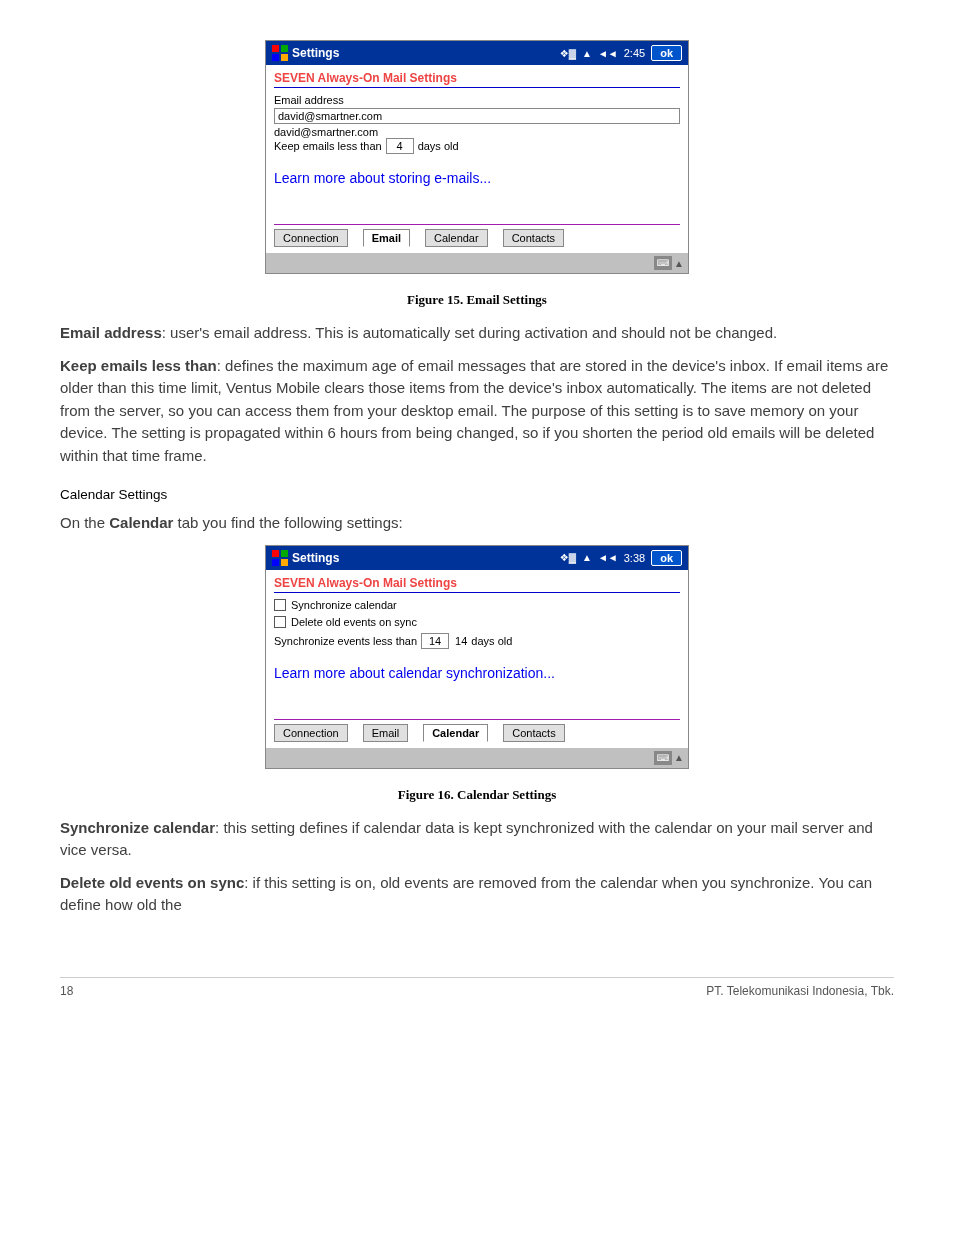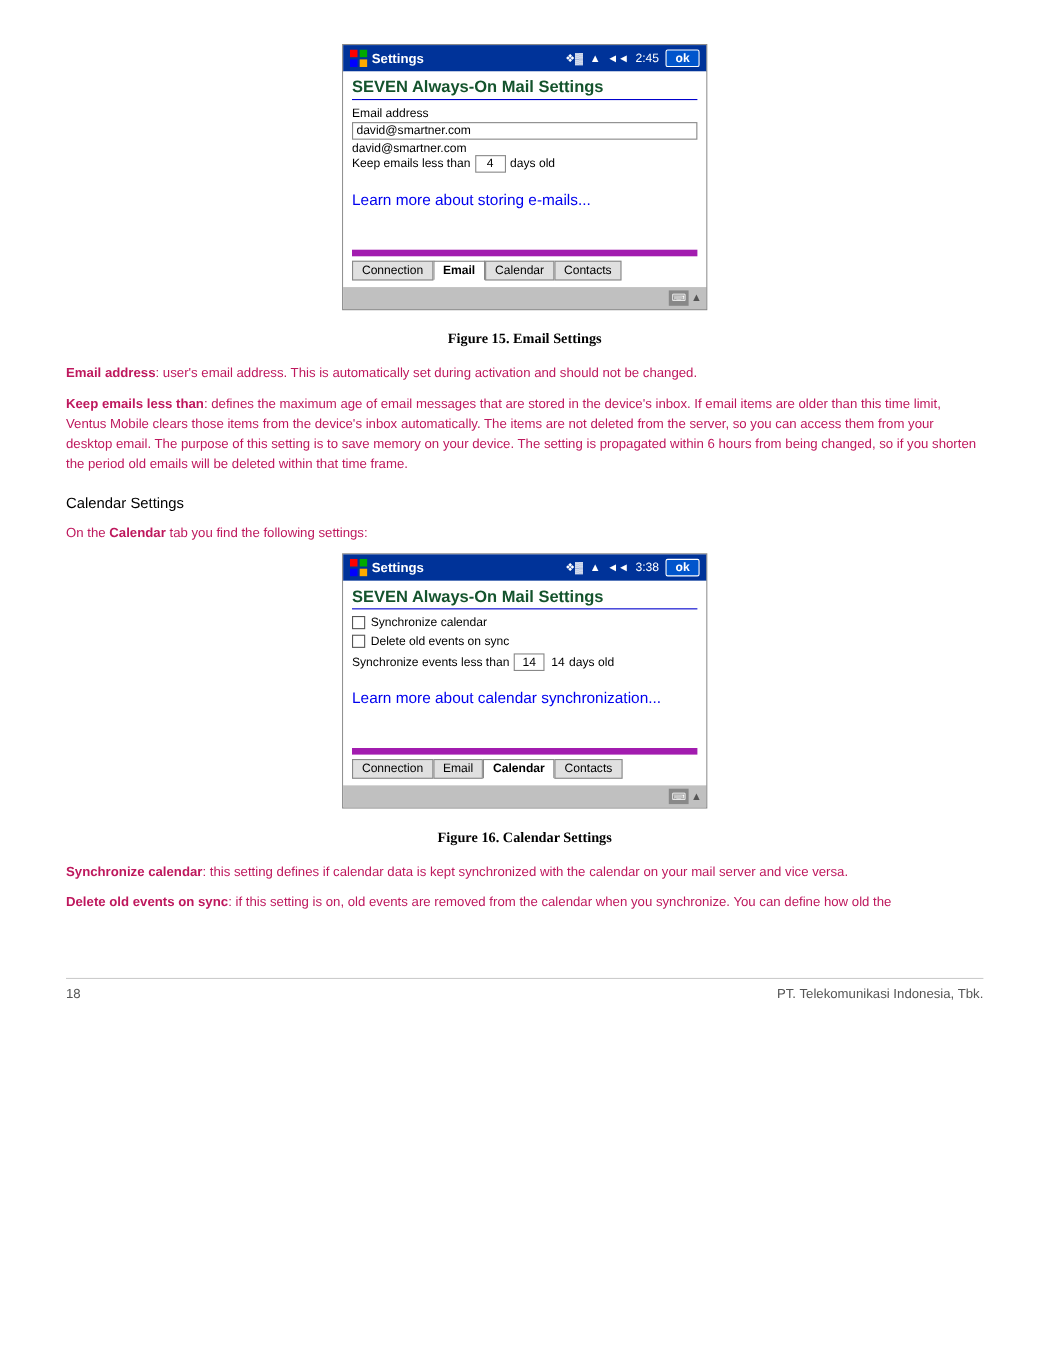--- a/index.html
+++ b/index.html
@@ -8,21 +8,21 @@
       min-height: 1235px;
       background: #ffffff;
       font-family: Arial, sans-serif;
       font-size: 14px;
       color: #000000;
       padding: 40px 60px;
     }
 
     
     .device-screen {
-      width: 332px;
+      width: 424px;
       border: 1px solid #888;
       background: #f0f0f0;
       margin: 0 auto 10px auto;
       font-family: 'Tahoma', Arial, sans-serif;
       font-size: 11px;
     }
 
     .device-titlebar {
       background: #003399;
       color: white;
@@ -62,23 +62,23 @@
       font-size: 11px;
       font-weight: bold;
     }
 
     .device-body {
       padding: 6px 8px;
       background: #ffffff;
     }
 
     .device-section-title {
-      color: #14532d;
-      font-weight: bold;
-      font-size: 15px;
+      color: #ef4444;
+      font-weight: bold;
+      font-size: 12px;
       border-bottom: 1px solid #0000cc;
       padding-bottom: 2px;
       margin-bottom: 6px;
     }
 
     .device-label {
       font-size: 11px;
       color: #000;
       margin-bottom: 2px;
     }
@@ -112,24 +112,24 @@
     .device-link {
       color: #0000ee;
       font-size: 14px;
       margin-bottom: 10px;
       display: block;
       margin-top: 16px;
     }
 
     .device-tabs {
       display: flex;
-      border-top: 6px solid #a21caf;
+      border-top: 1px solid #a21caf;
       margin-top: 8px;
       padding-top: 4px;
-      gap: 0;
+      gap: 15px;
     }
 
     .device-tab {
       border: 1px solid #888;
       background: #e0e0e0;
       padding: 2px 8px;
       font-size: 11px;
       cursor: pointer;
     }
 
@@ -177,24 +177,24 @@
 
     .figure-caption-center {
       text-align: center;
       font-size: 13px;
       margin-bottom: 14px;
       font-family: Liberation Serif, serif;
     }
 
     
     .body-text {
-      font-size: 12px;
+      font-size: 15px;
       line-height: 1.5;
       margin-bottom: 10px;
-      color: #be185d;
+      color: #404040;
     }
 
     .body-text b {
       font-weight: bold;
     }
 
     
     .section-heading {
       font-weight: normal;
       font-size: 13.5px;

